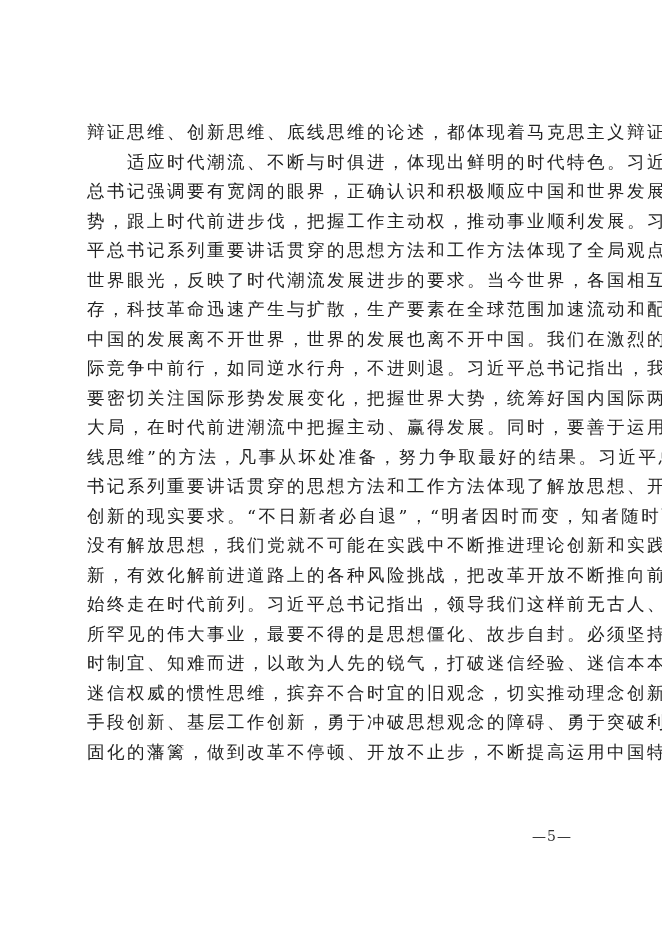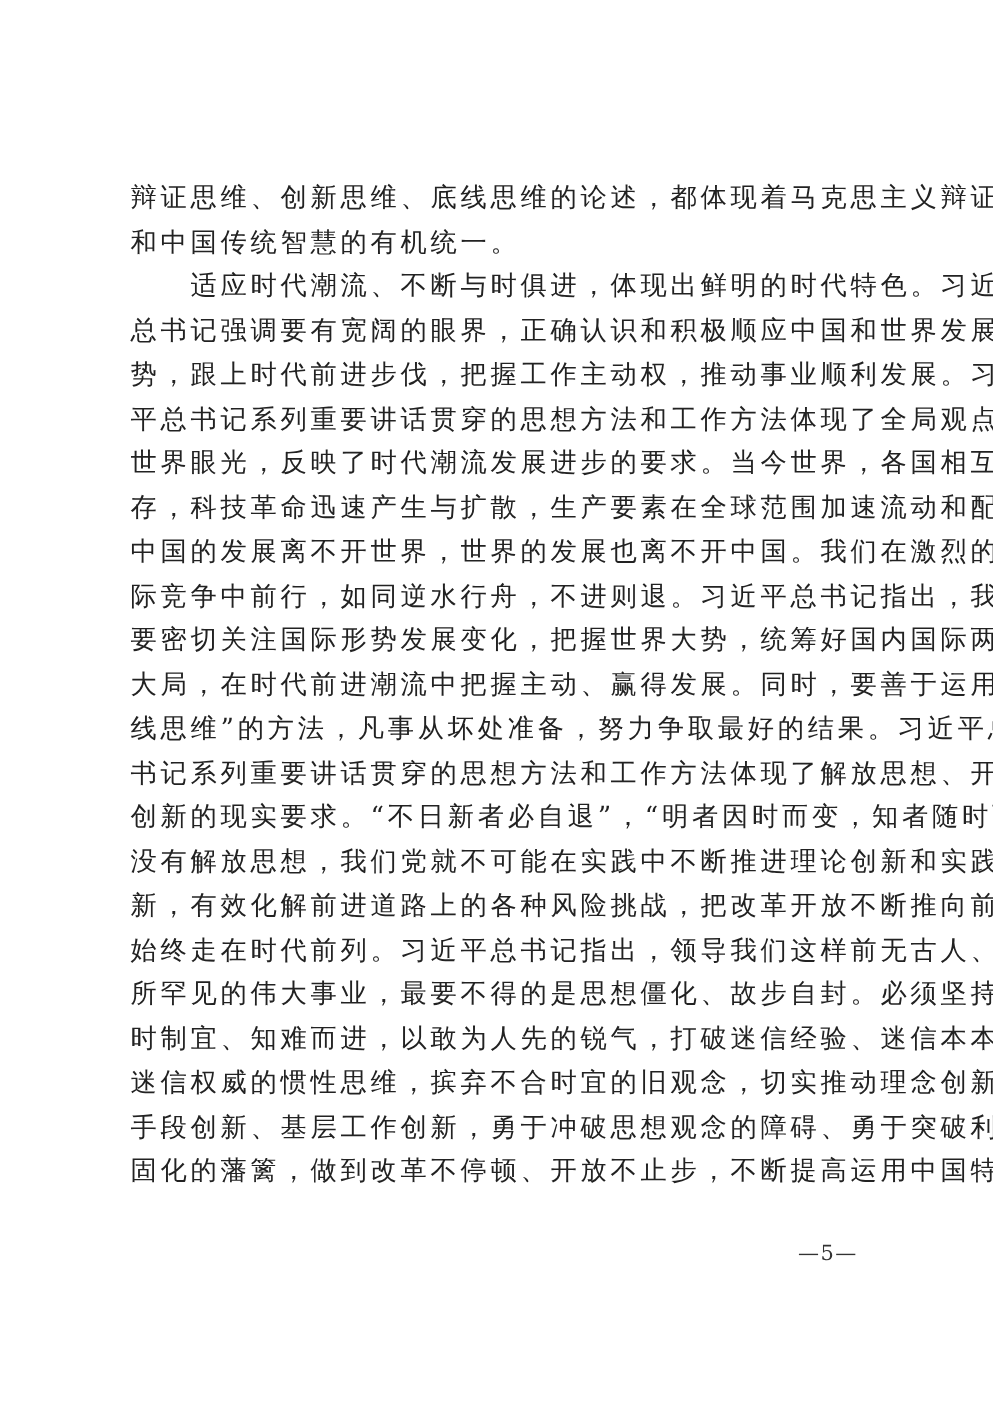--- a/index.html
+++ b/index.html
@@ -23,21 +23,20 @@
     font-family: "DejaVu Serif", "Liberation Serif", serif;
     font-size: 14px; color: #333; letter-spacing: 1px;
   }
 </style>
 </head>
 <body>
 
 <div class="page">
   <div class="text-block">
     <span class="line">辩证思维、创新思维、底线思维的论述，都体现着马克思主义辩证法</span>
-    <span class="line last-in-para">和中国传统智慧的有机统一。</span>
     <span class="line">　　适应时代潮流、不断与时俱进，体现出鲜明的时代特色。习近平</span>
     <span class="line">总书记强调要有宽阔的眼界，正确认识和积极顺应中国和世界发展大</span>
     <span class="line">势，跟上时代前进步伐，把握工作主动权，推动事业顺利发展。习近</span>
     <span class="line">平总书记系列重要讲话贯穿的思想方法和工作方法体现了全局观点和</span>
     <span class="line">世界眼光，反映了时代潮流发展进步的要求。当今世界，各国相互依</span>
     <span class="line">存，科技革命迅速产生与扩散，生产要素在全球范围加速流动和配置，</span>
     <span class="line">中国的发展离不开世界，世界的发展也离不开中国。我们在激烈的国</span>
     <span class="line">际竞争中前行，如同逆水行舟，不进则退。习近平总书记指出，我们</span>
     <span class="line">要密切关注国际形势发展变化，把握世界大势，统筹好国内国际两个</span>
     <span class="line">大局，在时代前进潮流中把握主动、赢得发展。同时，要善于运用“底</span>

